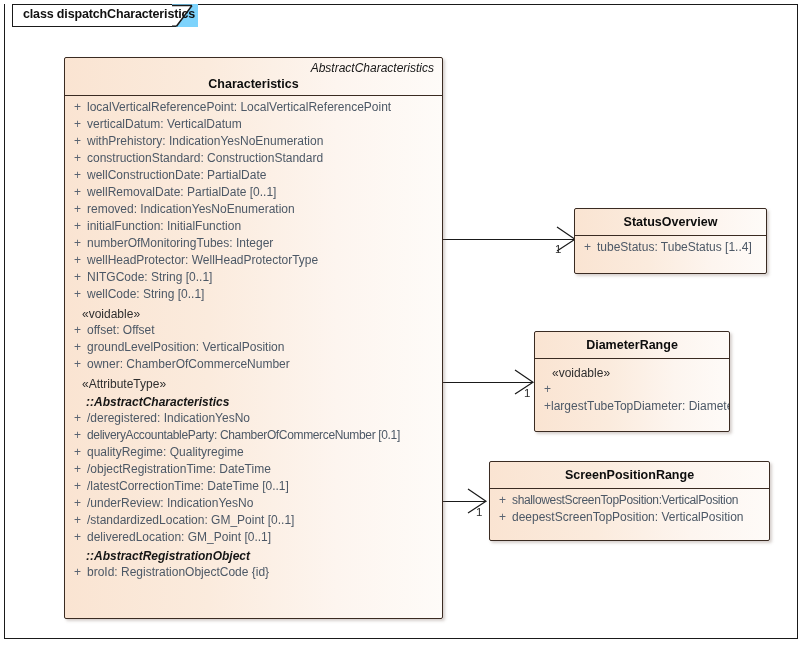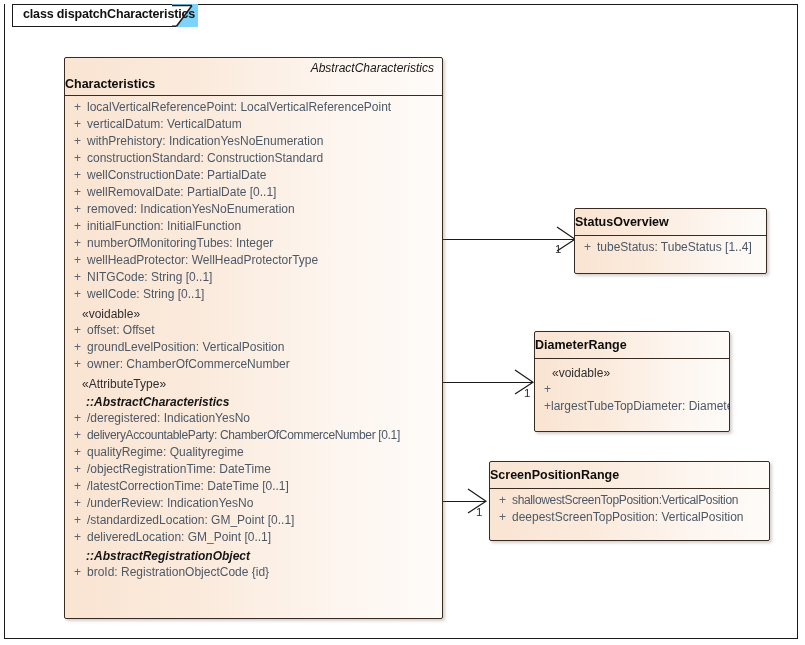--- a/index.html
+++ b/index.html
@@ -94,21 +94,21 @@
   }
   .uml-parent-name {
     text-align: right;
     font-style: italic;
     font-size: 12px;
     color: #161616;
     padding: 3px 8px 0 0;
     white-space: nowrap;
   }
   .uml-class-name {
-    text-align: left;
+    text-align: center;
     font-weight: bold;
     font-size: 12.5px;
     color: #0d0d0d;
     padding: 2px 0 4px 0;
     white-space: nowrap;
   }
   .uml-class-name.solo {
     padding: 6px 0 6px 0;
   }
   .uml-attrs {

